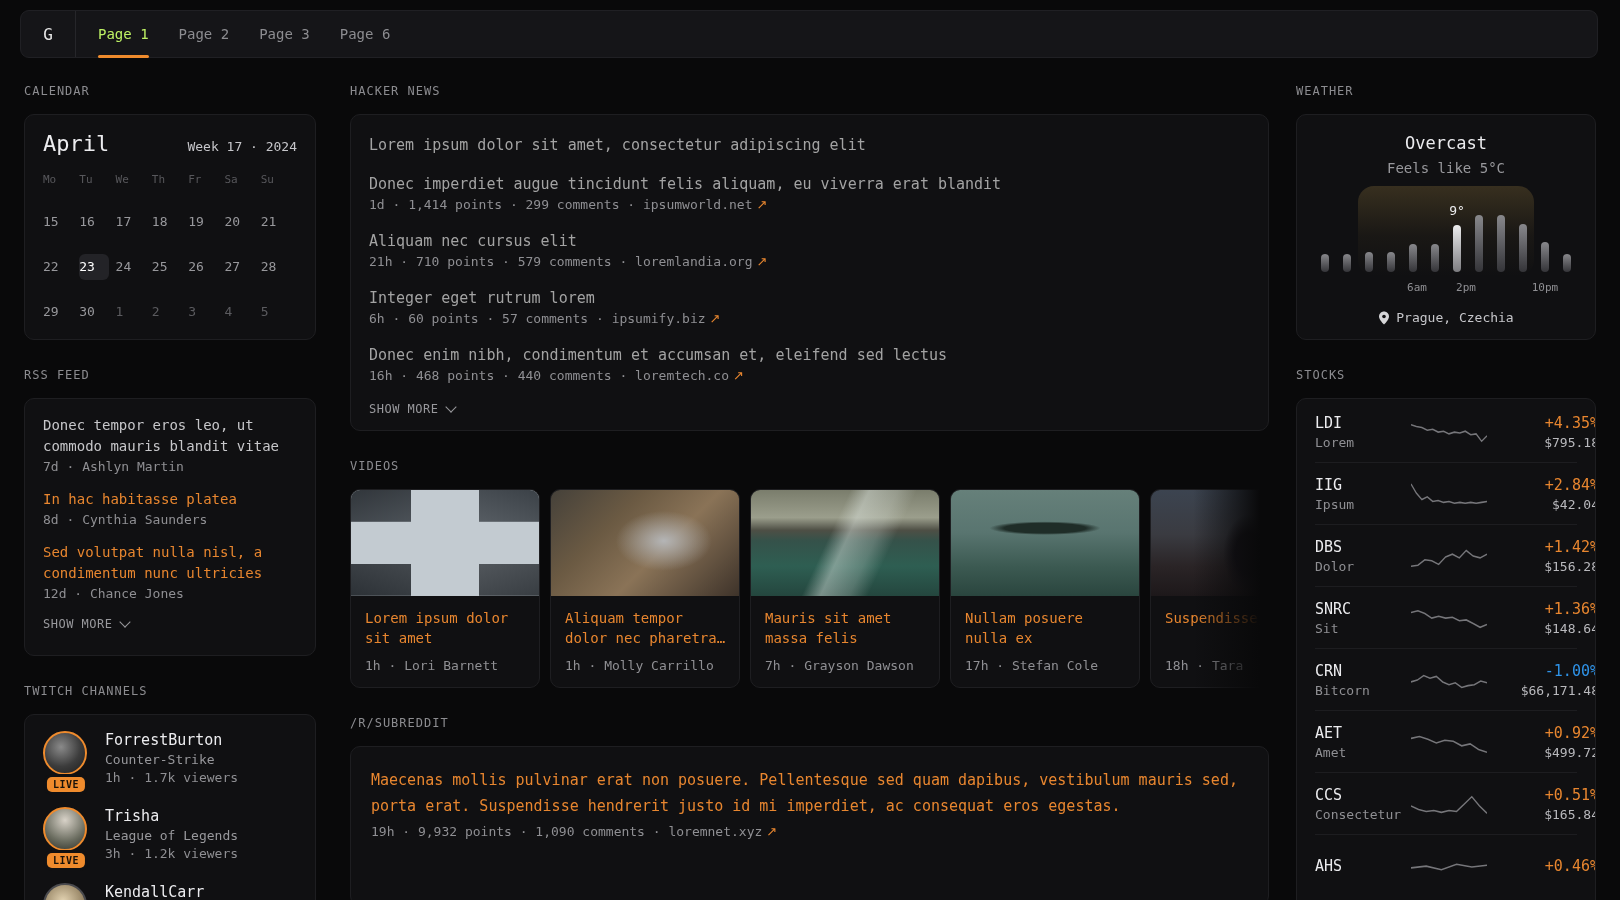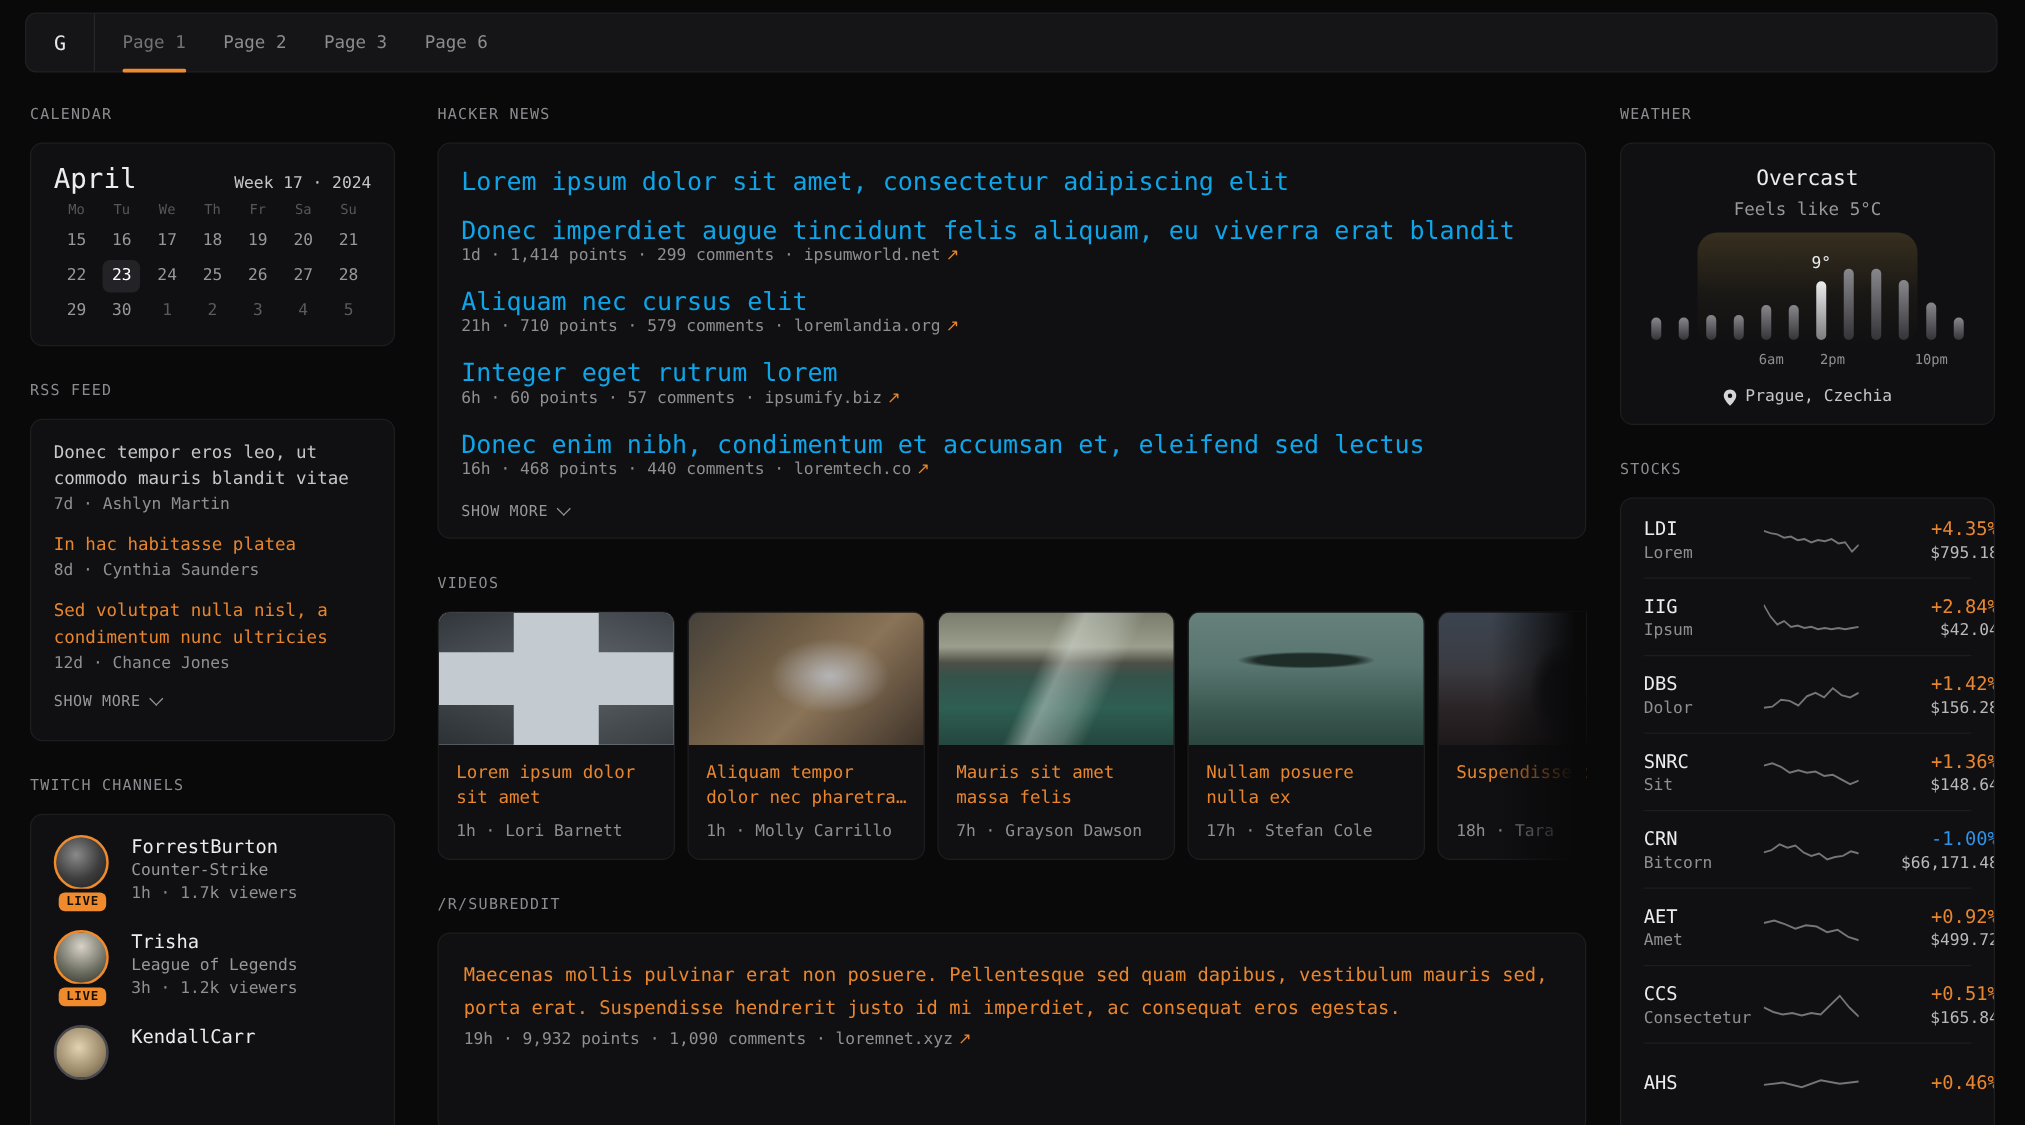--- a/index.html
+++ b/index.html
@@ -12,37 +12,37 @@
   .sec-title{font-size:12px;color:#8c8c90;letter-spacing:1px;margin:0 0 16px 0;font-weight:400}
 
   
   .topnav{position:absolute;left:20px;top:10px;width:1578px;height:48px;
     background:#151518;border:1px solid #202024;border-radius:9px;
     display:flex;align-items:stretch;box-sizing:border-box}
   .logo{width:54px;display:flex;align-items:center;justify-content:center;
     border-right:1px solid #26262a;font-size:16px;color:#e8e8e8}
   .tabs{display:flex;padding-left:22px;gap:30px}
   .tab{position:relative;display:flex;align-items:center;font-size:14px;color:#8c8c90;cursor:default}
-  .tab.active{color:#737373}
+  .tab.active{color:#bef264}
   .tab.active::after{content:"";position:absolute;left:0;right:0;bottom:-1px;height:3px;
     background:#ef8b2d;border-radius:2px}
 
   
   .col{position:absolute;top:84px}
   .col-left{left:24px;width:292px}
   .col-mid{left:350px;width:919px}
   .col-right{left:1296px;width:300px}
   .sec{margin-bottom:28px}
 
   
   .cal-card{padding:16px 18px 14px}
   .cal-head{display:flex;justify-content:space-between;align-items:baseline}
   .cal-month{font-size:22px;color:#ececef}
   .cal-week{font-size:13px;color:#c6c6ca}
-  .cal-grid{display:grid;grid-template-columns:repeat(7,1fr);margin-top:2px;row-gap:2px;text-align:center}
+  .cal-grid{display:grid;grid-template-columns:repeat(7,1fr);margin-top:14px;row-gap:19px;}
   .cal-dow{font-size:11px;color:#57575b;line-height:20px}
   .cal-day{font-size:13px;color:#98989c;height:26px;line-height:26px}
   .cal-day span{display:inline-block;min-width:30px;height:26px;border-radius:6px}
   .cal-day.cur span{background:#232327;color:#ffffff}
   .cal-day.muted{color:#5b5b5f}
 
   
   .rss-card{padding:16px 18px 24px}
   .rss-item{margin-bottom:15px}
   .rss-title{font-size:14px;line-height:21px;color:#e8862f;cursor:pointer}
@@ -66,21 +66,21 @@
     padding:2px 6px;border-radius:5px;box-shadow:0 0 0 3px #101012}
   .live-badge:empty{display:none}
   .ch-name{font-size:15px;color:#ececef}
   .ch-game{font-size:13px;color:#98989c;margin-top:3px}
   .ch-meta{font-size:13px;color:#8f8f93;margin-top:3px}
   .ch-game:empty,.ch-meta:empty{display:none}
 
   
   .hn-card{padding:20px 18px 14px}
   .hn-item{margin-bottom:19px}
-  .hn-title{font-size:20px;line-height:20px;color:#0ea5e9;cursor:pointer}
+  .hn-title{font-size:15px;line-height:20px;color:#a3a3a3;cursor:pointer}
   .hn-meta{font-size:13px;color:#8f8f93;margin-top:3px}
   .ext{color:#e8862f;font-family:"DejaVu Sans",sans-serif;margin-left:4px}
 
   
   .vid-row{display:flex;gap:10px;position:relative;width:919px;overflow:hidden}
   .vid-card{flex:none;width:190px;background:#101012;border:1px solid #1e1e21;border-radius:10px;
     overflow:hidden;box-sizing:border-box;cursor:pointer}
   .vid-thumb{height:106px}
   .thumb-1{background-color:#c3cbd1;
     background-image:linear-gradient(160deg,#31363b,#4b5157),linear-gradient(200deg,#3b4147,#565c62),

